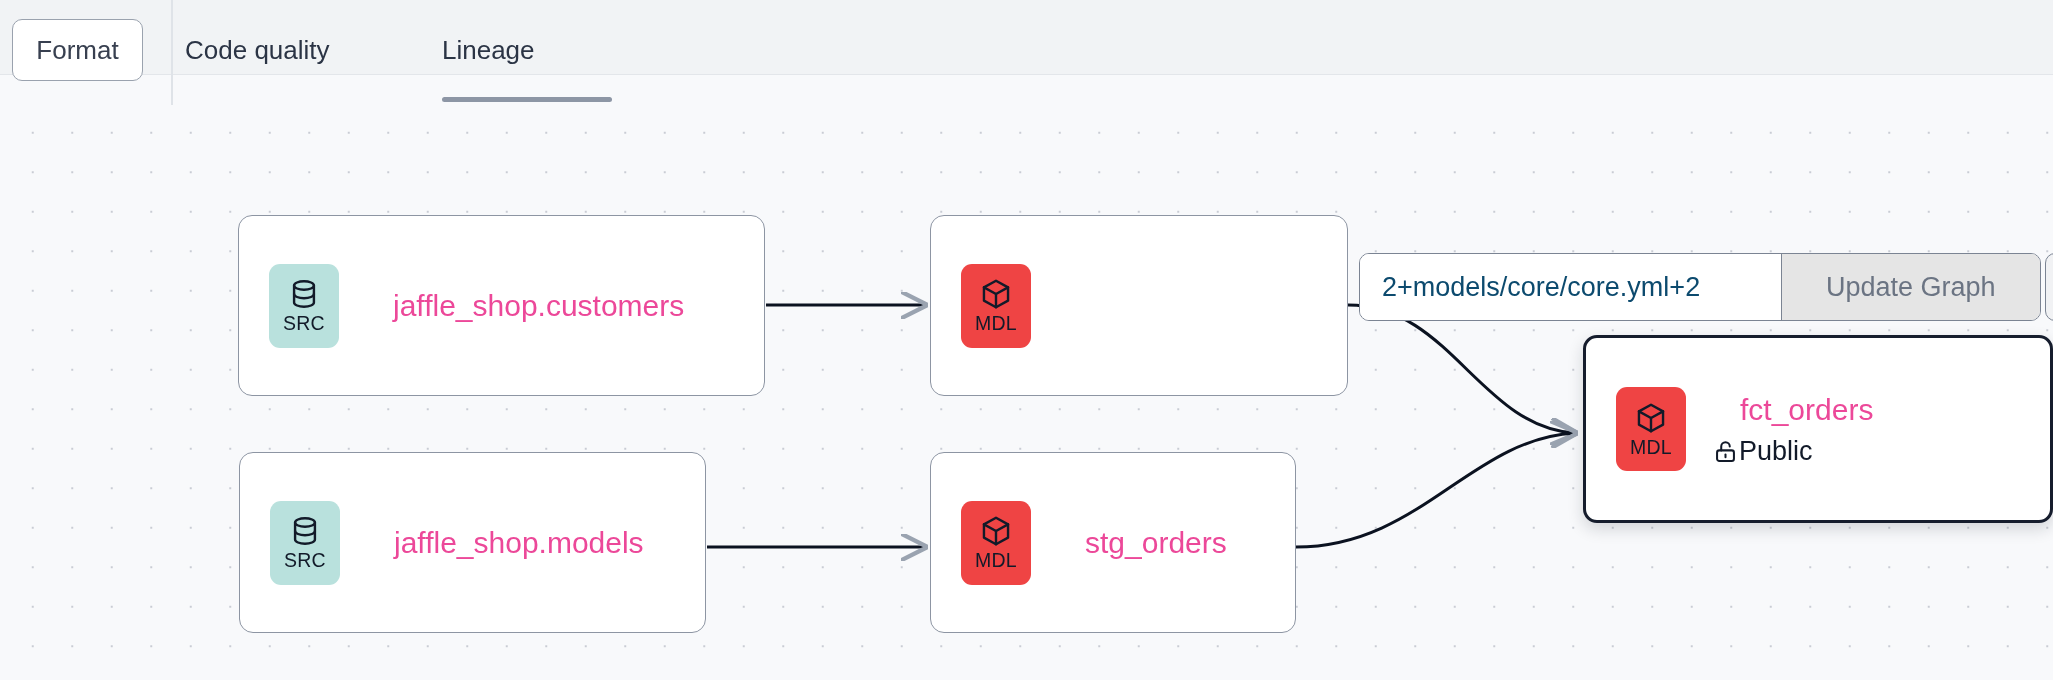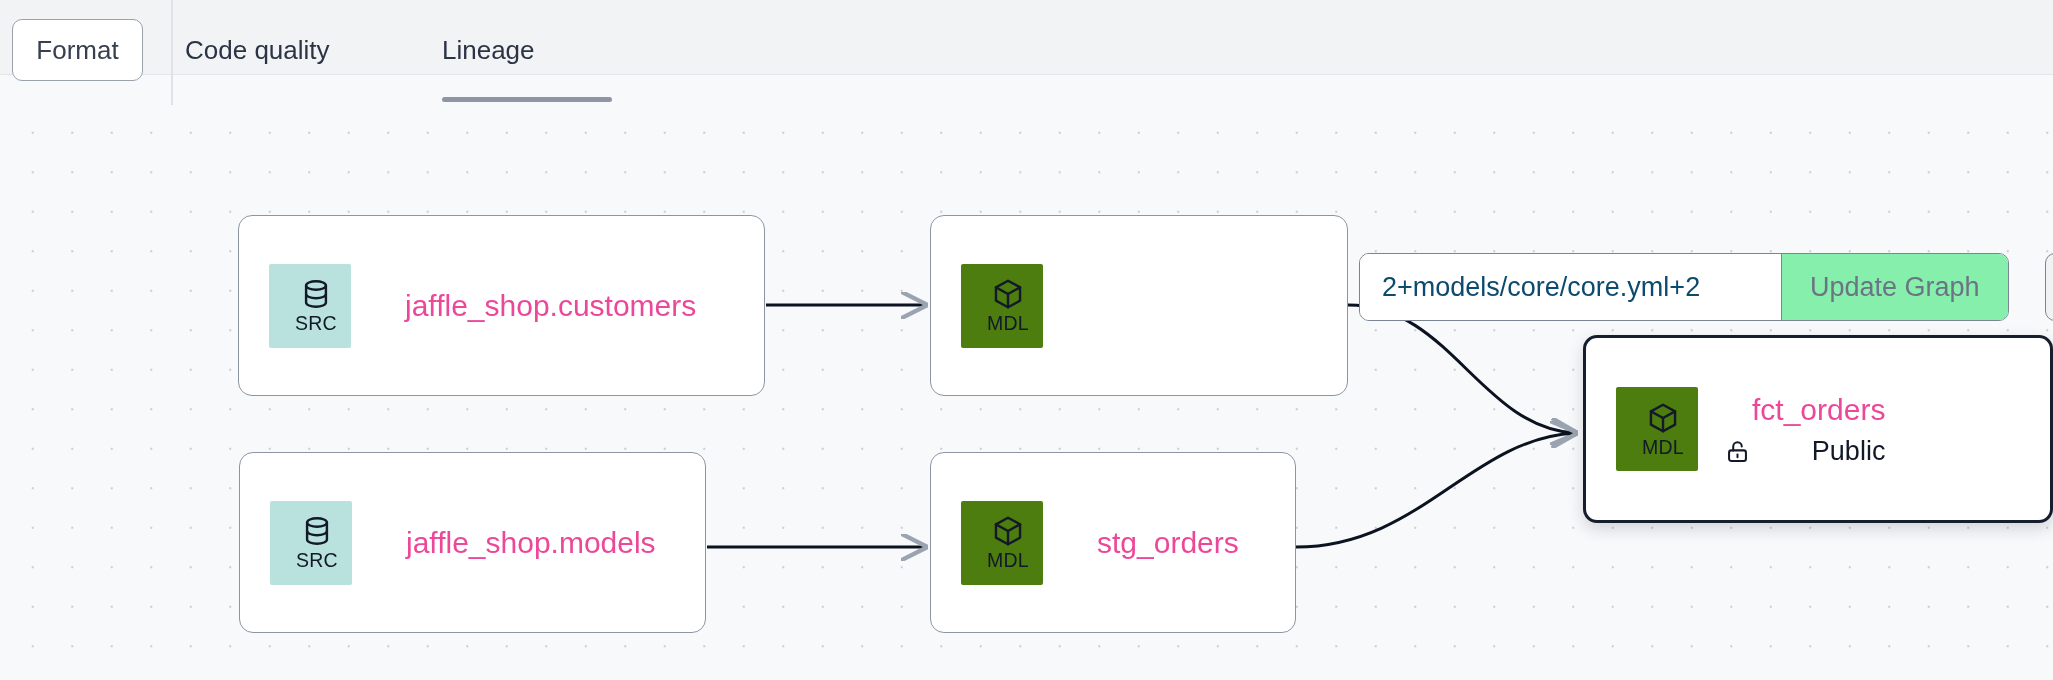--- a/index.html
+++ b/index.html
@@ -123,30 +123,29 @@
   .node.selected {
     border: 3px solid #161d2d;
     box-shadow: 0 6px 16px rgba(20,26,40,0.16);
   }
 
   .node-badge {
     position: relative;
     flex: 0 0 auto;
     width: 70px;
     height: 84px;
-    border-radius: 2px;
+    border-radius: 11px;
     margin-left: 30px;
     display: flex;
     flex-direction: column;
     align-items: center;
     justify-content: center;
-    padding-left: 12px;
   }
   .node-badge.src { background: #b9e1dd; }
-  .node-badge.mdl { background: #4d7c0f; }
+  .node-badge.mdl { background: #ef4444; }
 
   .badge-glyph {
     display: block;
     height: 34px;
     margin-bottom: 1px;
   }
   .badge-text {
     font-size: 19.5px;
     color: #121a29;
     letter-spacing: 0.2px;
@@ -163,22 +162,20 @@
     font-size: 30px;
     color: #ec4899;
     white-space: nowrap;
     line-height: 38px;
     margin-left: 28px;
   }
   .node-meta {
     display: flex;
     align-items: center;
     margin-top: 6px;
-    gap: 9px;
-    justify-content: space-between;
   }
   .node-meta-label {
     font-size: 27px;
     color: #121a29;
     white-space: nowrap;
     line-height: 32px;
   }
 
   
   #graph-selector {
@@ -200,26 +197,26 @@
     outline: none;
     background: #ffffff;
     font-family: "Liberation Sans", sans-serif;
     font-size: 27px;
     color: #0c4a6e;
     padding: 0 22px;
     box-sizing: border-box;
   }
   #update-graph-button {
     border-left: 1.6px solid #7b8493;
-    background: #86efac;
+    background: #e5e5e5;
     color: #6b7483;
     font-size: 27px;
     display: flex;
     align-items: center;
-    padding: 0 28px;
+    padding: 0 44px;
     cursor: pointer;
     white-space: nowrap;
   }
 
   #extra-control {
     position: absolute;
     left: 2045px;
     top: 148px;
     width: 110px;
     height: 68px;

